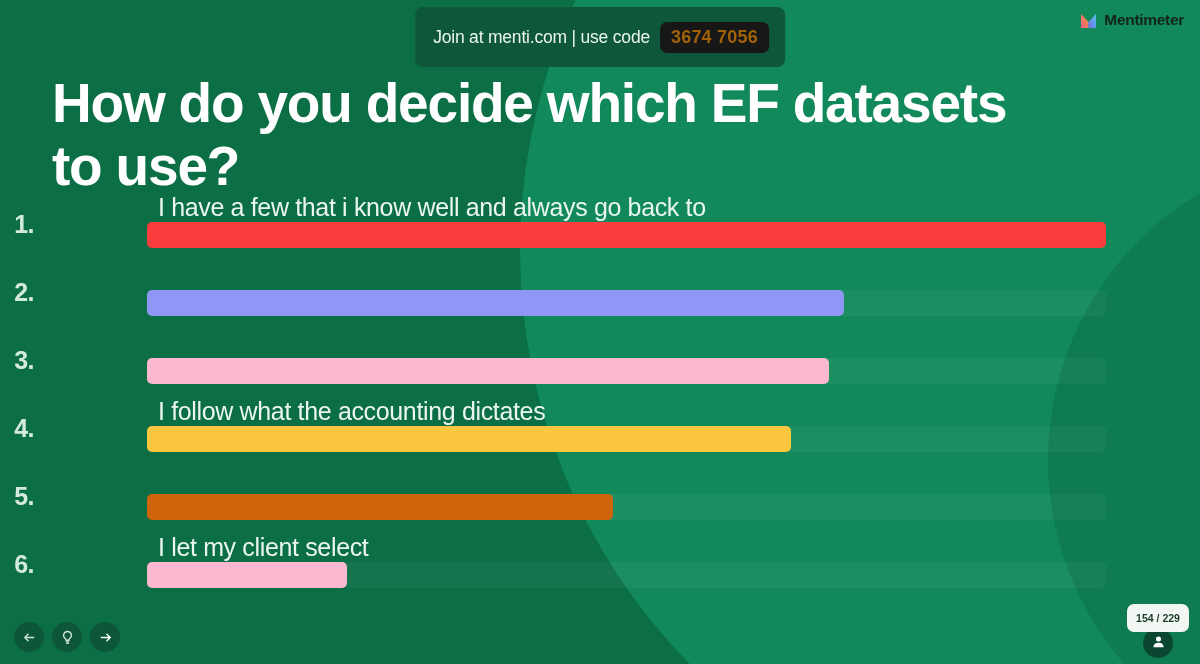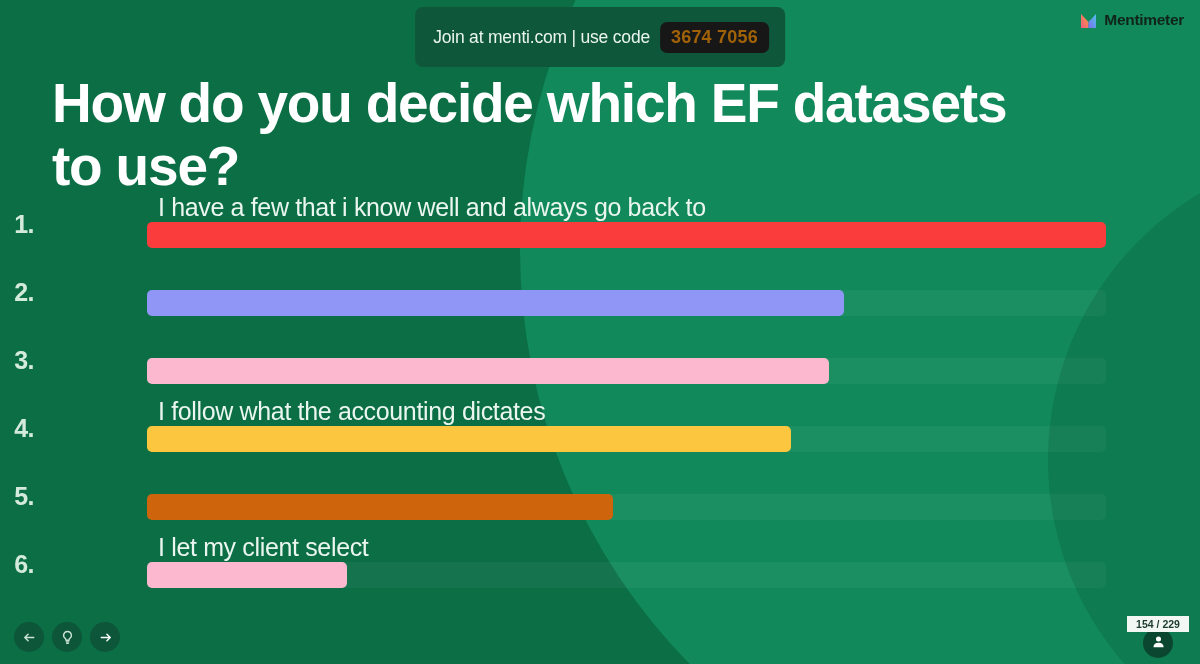--- a/index.html
+++ b/index.html
@@ -181,22 +181,22 @@
     display: flex;
     flex-direction: column;
     align-items: center;
     z-index: 20;
   }
   .participant-pill {
     background: #F2F7F4;
     color: #1B3A2B;
     font-size: 10.5px;
     font-weight: bold;
-    padding: 2px 9px;
-    border-radius: 0;
+    padding: 8px 9px;
+    border-radius: 7px;
     margin-bottom: -4px;
     position: relative;
     z-index: 2;
     white-space: nowrap;
   }
   .participant-avatar {
     width: 30px;
     height: 30px;
     border-radius: 50%;
     background: #0B4630;

